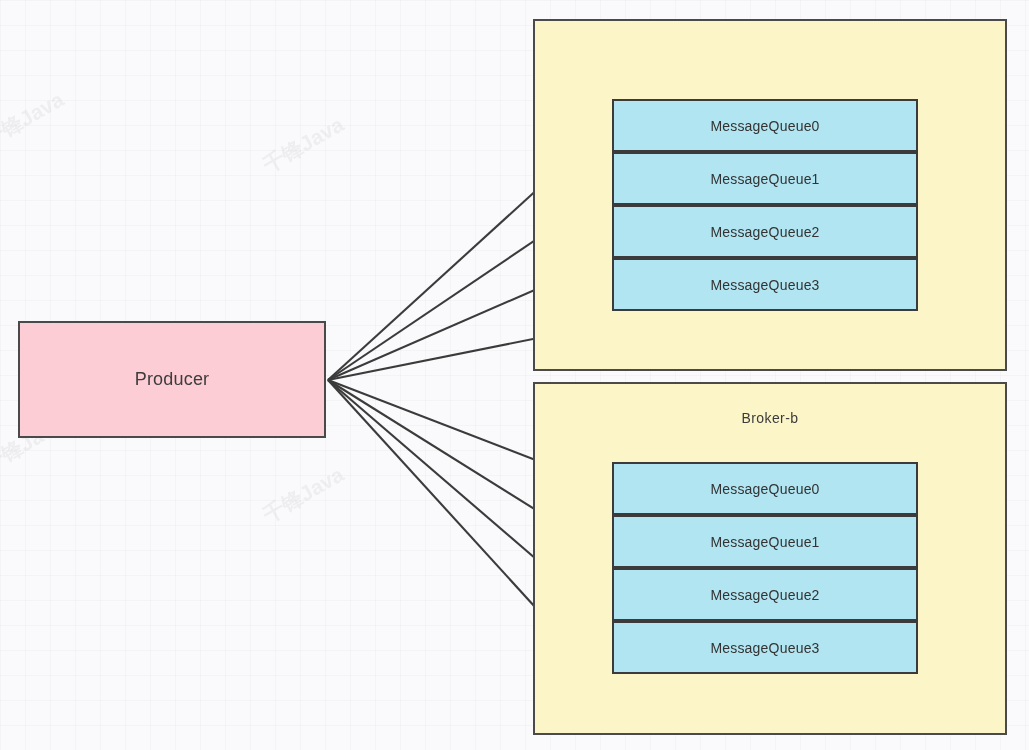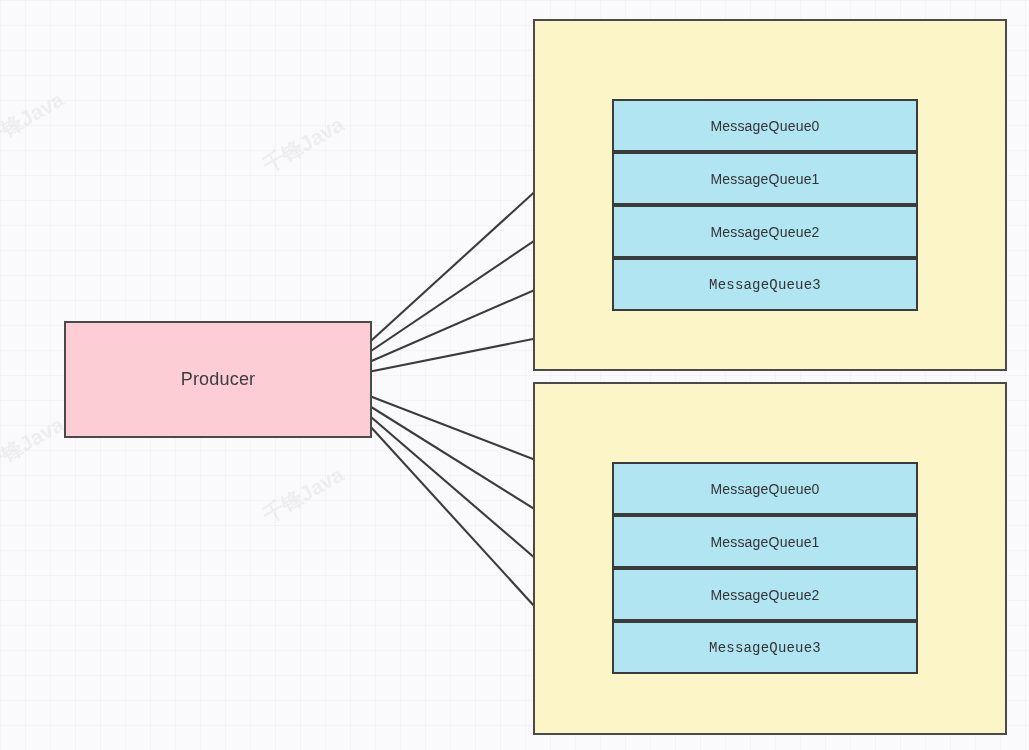--- a/index.html
+++ b/index.html
@@ -61,21 +61,20 @@
     left: 18px;
     top: 321px;
     width: 308px;
     height: 117px;
     background: #fccdd5;
     border: 2px solid #4a4a4a;
     box-sizing: border-box;
     display: flex;
     align-items: center;
     justify-content: center;
-    margin-left: 46px;
   }
   .producer-label {
     font-size: 18px;
     color: #3c3c3c;
     letter-spacing: 0.2px;
   }
 
   
   .broker {
     position: absolute;
@@ -108,21 +107,21 @@
   .queue {
     position: relative;
     height: 53px;
     background: #b1e5f2;
     border: 2px solid #3b3b3b;
     box-sizing: border-box;
     display: flex;
     align-items: center;
     justify-content: center;
   }
-  .queue:last-child { margin-bottom: 4px; font-family: Liberation Mono, monospace; }
+  .queue:last-child { margin-bottom: 4px; }
   .queue-label {
     font-size: 14px;
     color: #333333;
     letter-spacing: 0.2px;
   }
 </style>
 </head>
 <body>
 
 <div id="canvas">
@@ -165,20 +164,21 @@
       <div class="queue">
         <span class="queue-label">MessageQueue2</span>
       </div>
       <div class="queue">
         <span class="queue-label">MessageQueue3</span>
       </div>
     </div>
   </div>
 
   <div class="broker broker-b">
+    <div class="broker-title">Broker-b</div>
     <div class="queues">
       <div class="queue">
         <span class="queue-label">MessageQueue0</span>
       </div>
       <div class="queue">
         <span class="queue-label">MessageQueue1</span>
       </div>
       <div class="queue">
         <span class="queue-label">MessageQueue2</span>
       </div>

